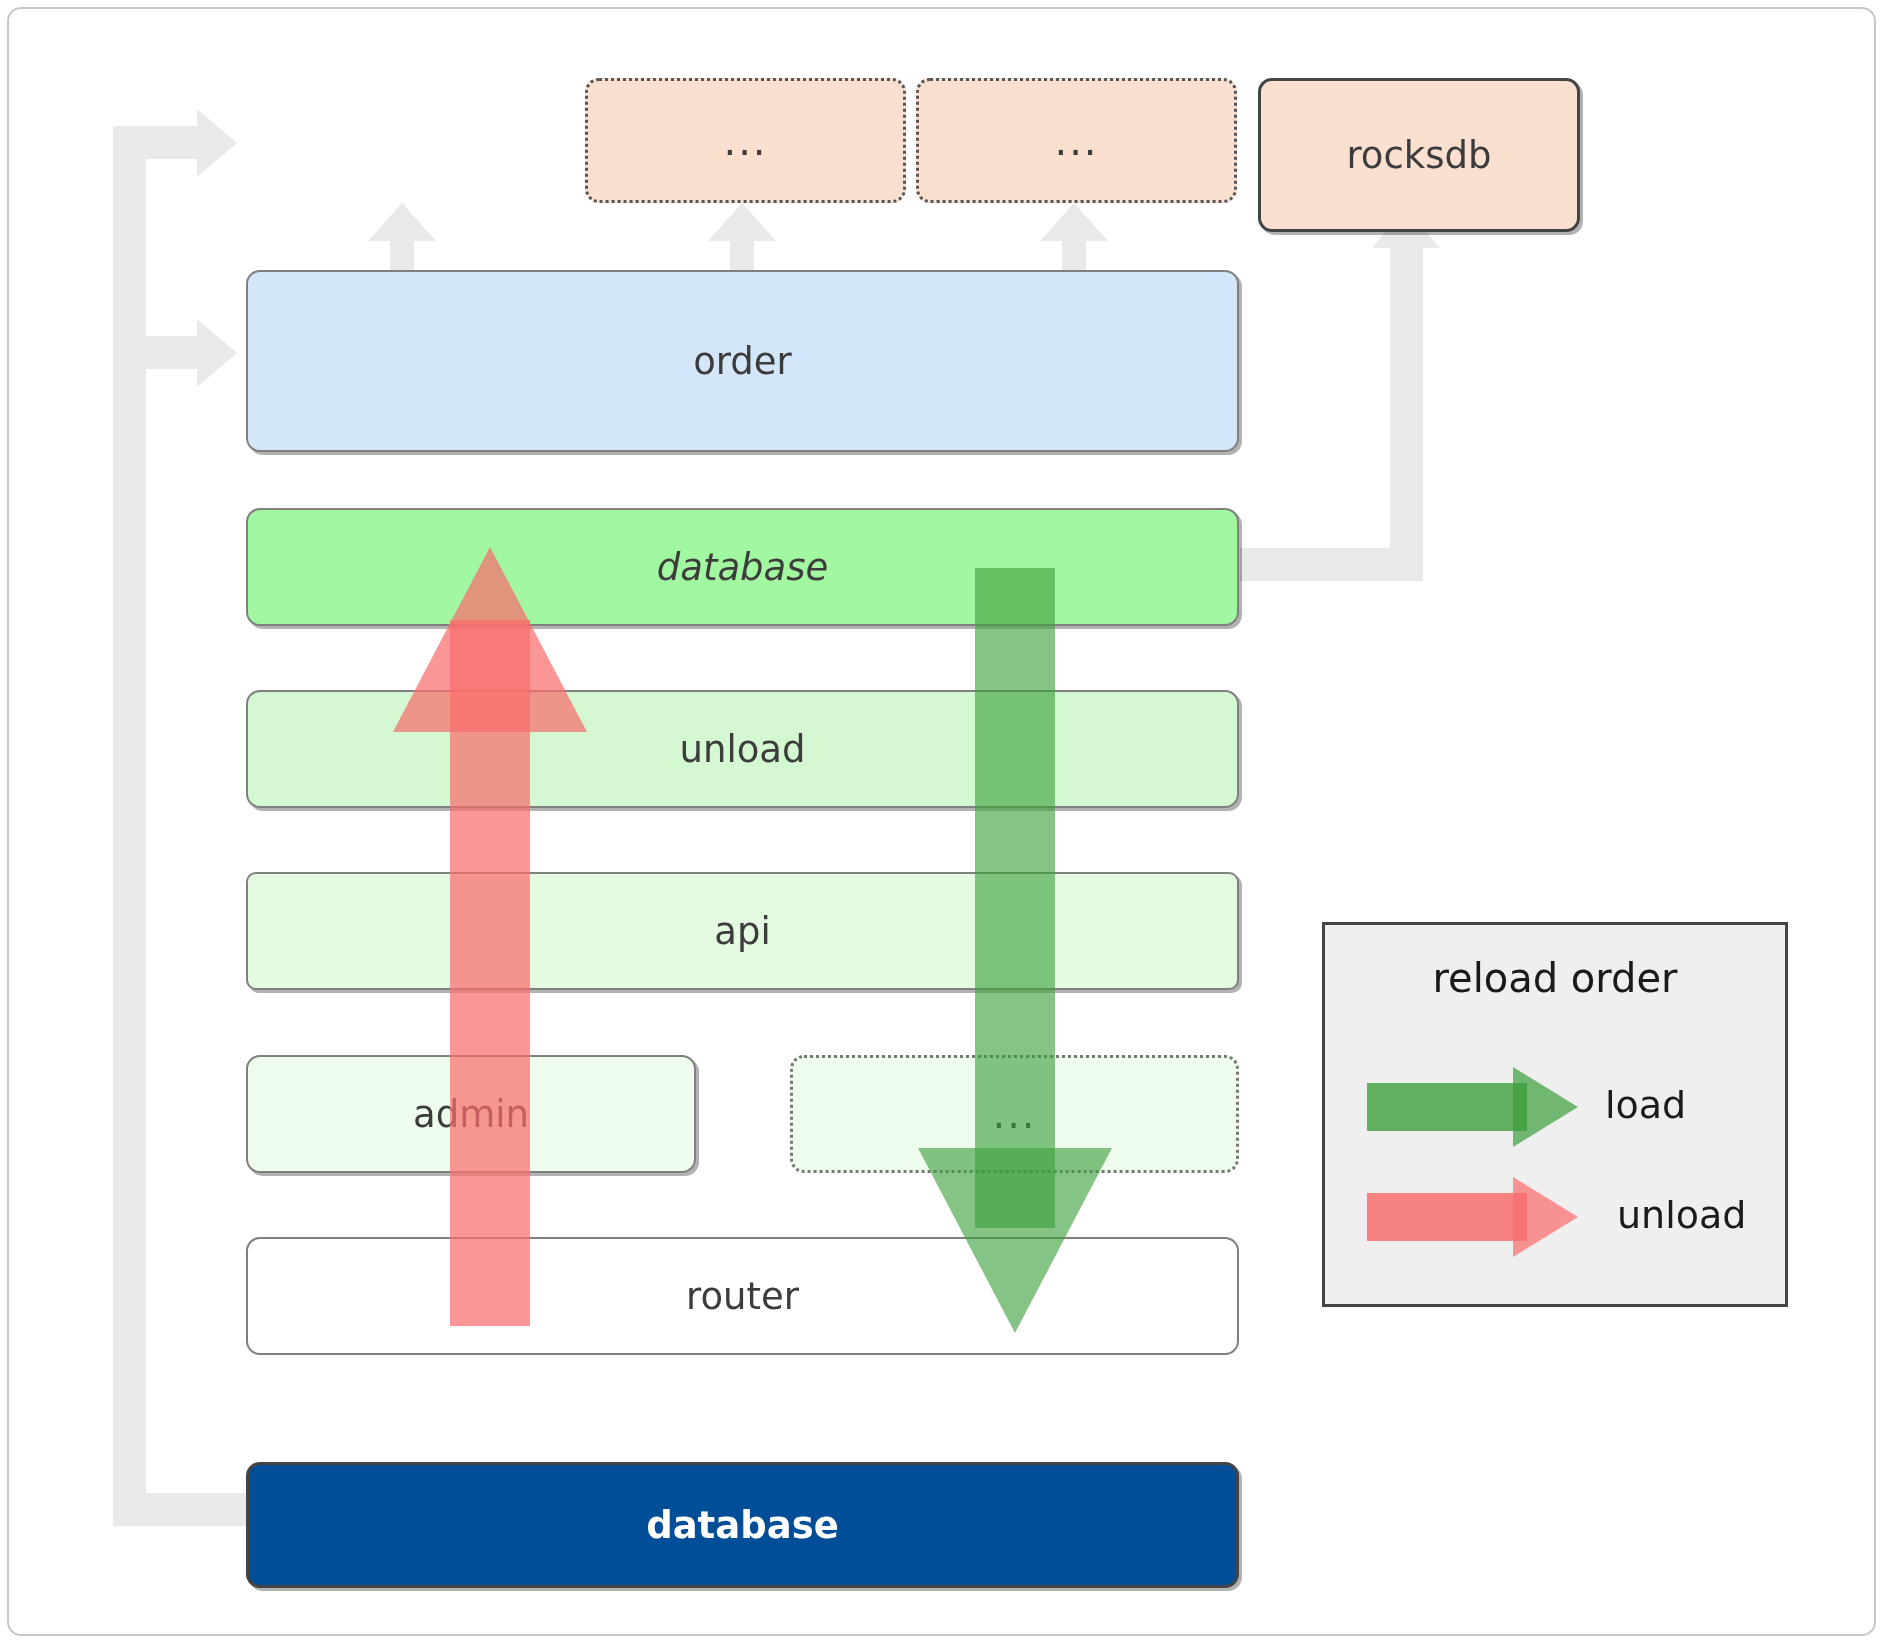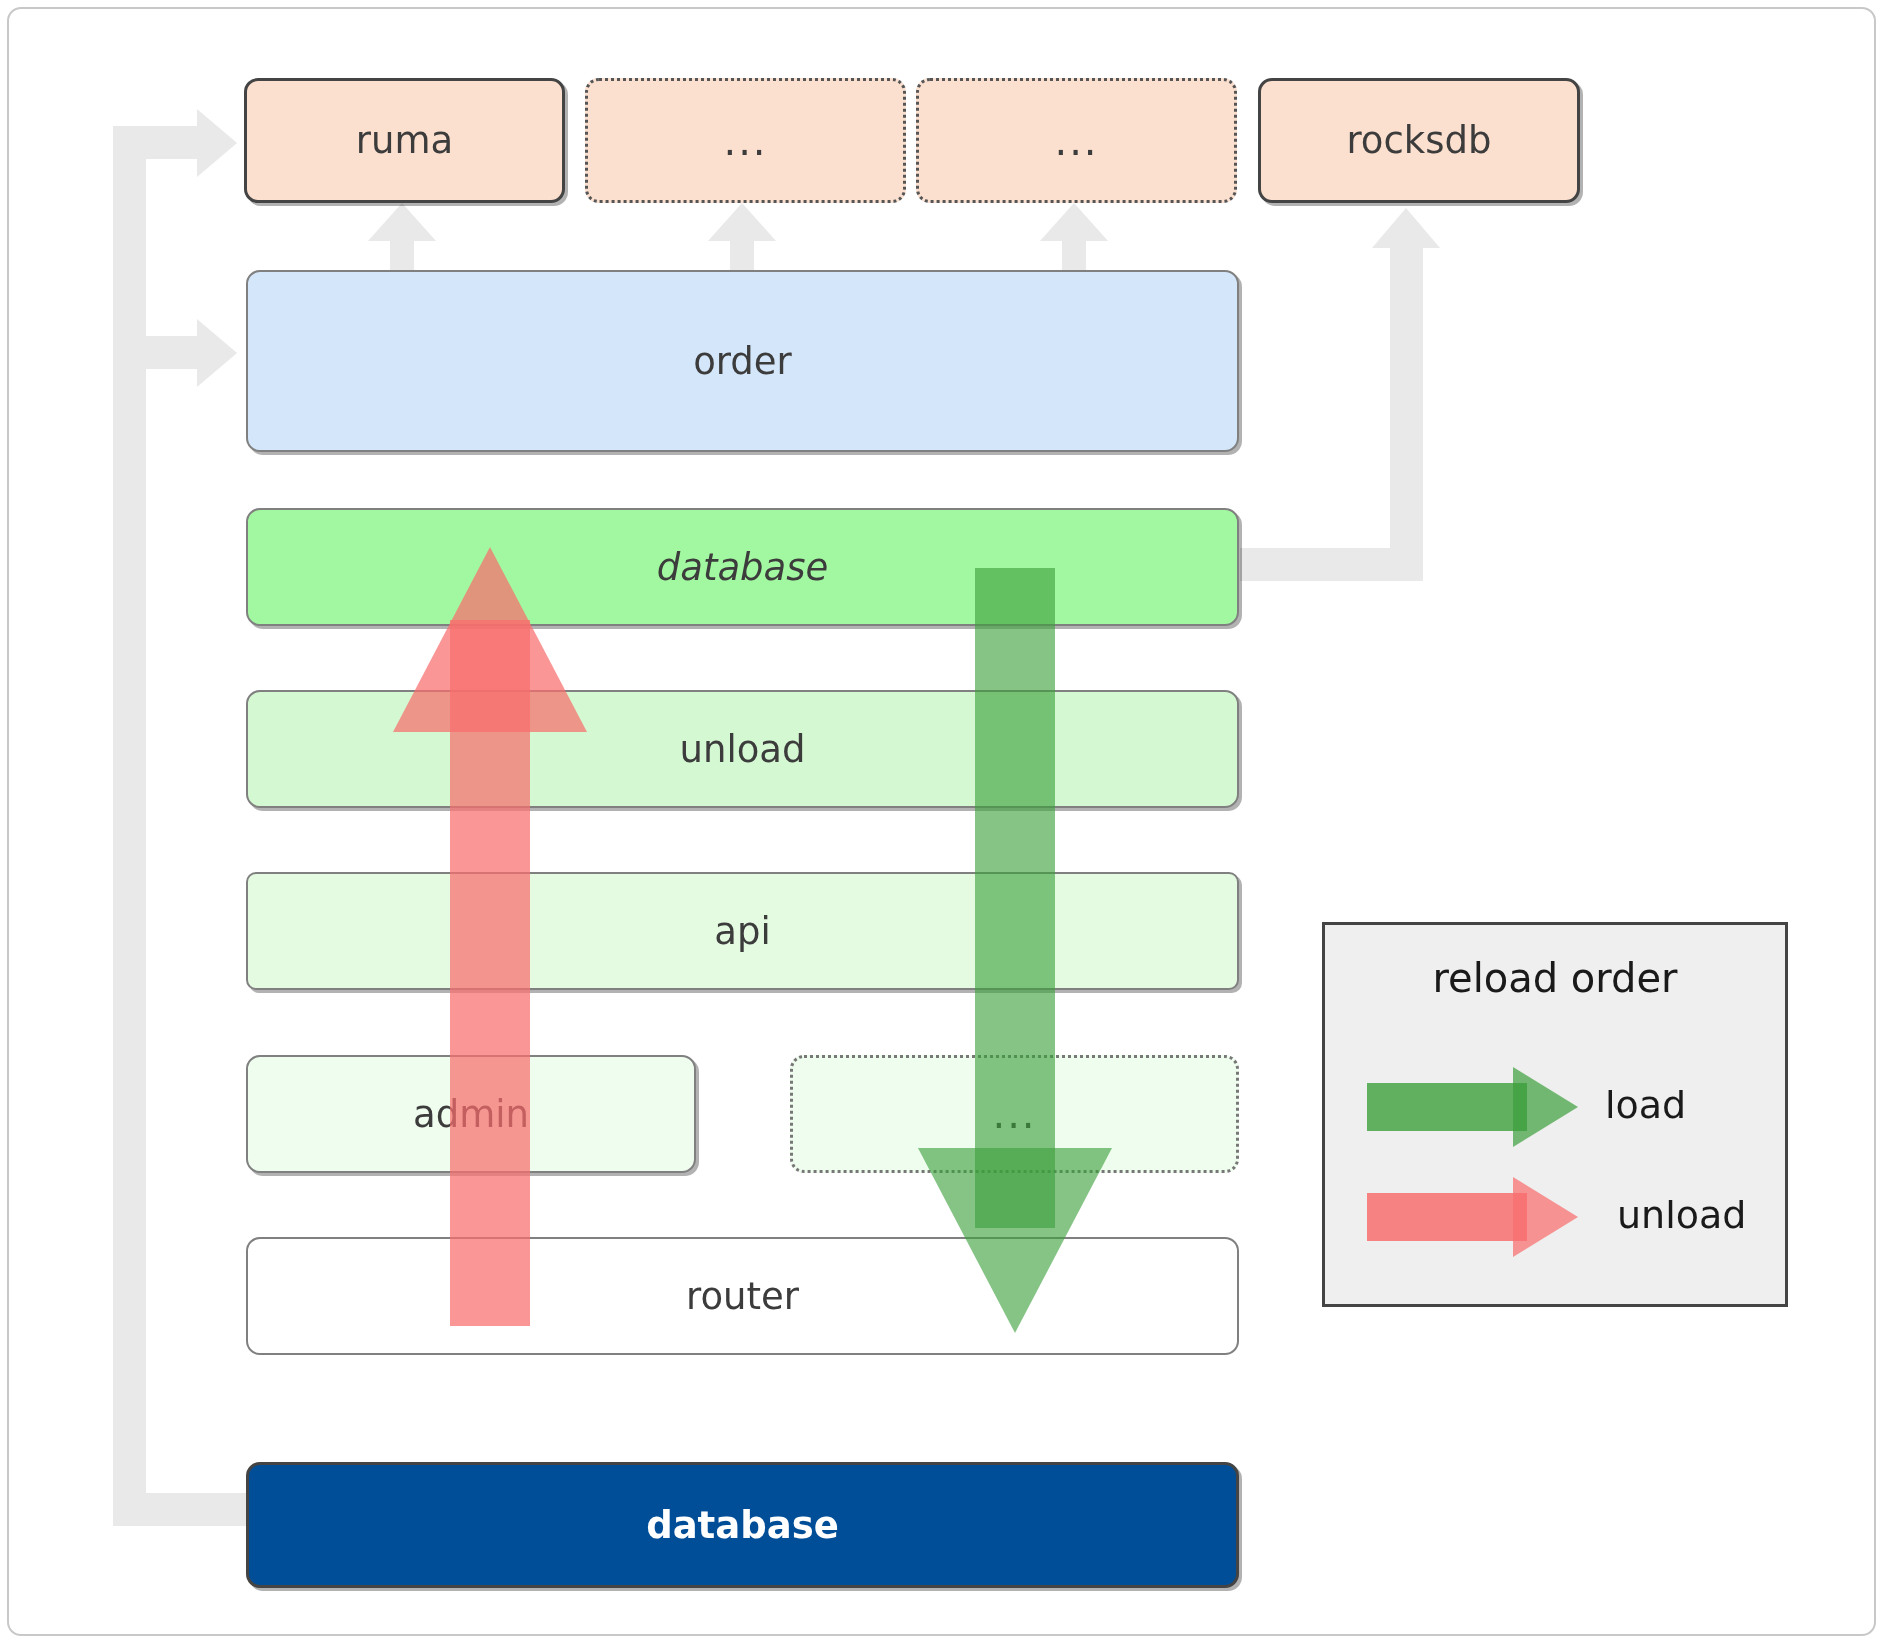--- a/index.html
+++ b/index.html
@@ -107,33 +107,30 @@
 
   <div class="gbar" style="left:390px;top:236px;width:24px;height:36px;"></div>
   <div class="garrow-u" style="left:368px;top:203px;border-left-width:34px;border-right-width:34px;border-bottom-width:38px;"></div>
 
   <div class="gbar" style="left:730px;top:236px;width:24px;height:36px;"></div>
   <div class="garrow-u" style="left:708px;top:203px;border-left-width:34px;border-right-width:34px;border-bottom-width:38px;"></div>
 
   <div class="gbar" style="left:1062px;top:236px;width:24px;height:36px;"></div>
   <div class="garrow-u" style="left:1040px;top:203px;border-left-width:34px;border-right-width:34px;border-bottom-width:38px;"></div>
 
-  <div class="node peach solid shadow" style="left:244px;top:78px;width:321px;height:125px;">
-    <span>ruma</span>
-  </div>
 
   <div class="node peach dotted" style="left:585px;top:78px;width:321px;height:125px;">
     <span class="dots">...</span>
   </div>
 
   <div class="node peach dotted" style="left:916px;top:78px;width:321px;height:125px;">
     <span class="dots">...</span>
   </div>
 
-  <div class="node peach solid shadow" style="left:1258px;top:78px;width:322px;height:125px;">
+  <div class="node peach solid shadow" style="left:1258px;top:78px;width:322px;height:154px;">
     <span>rocksdb</span>
   </div>
 
   <div class="node blue thin shadow" style="left:246px;top:270px;width:993px;height:182px;">
     <span>order</span>
   </div>
 
   <div class="node green1 thin shadow" style="left:246px;top:508px;width:993px;height:118px;font-style:italic;">
     <span>database</span>
   </div>

